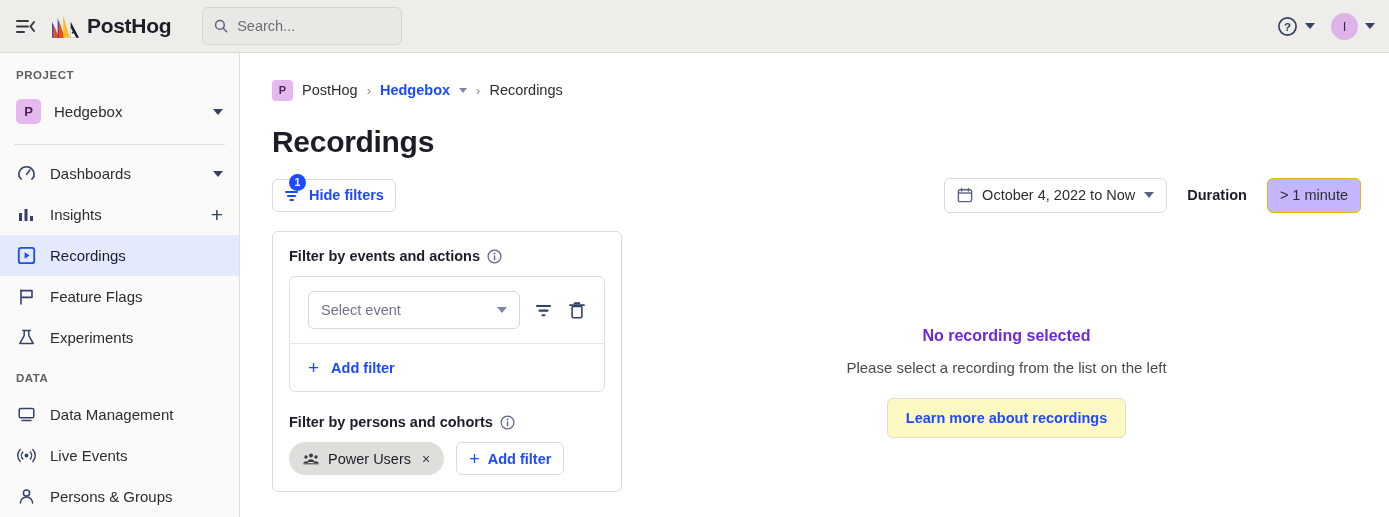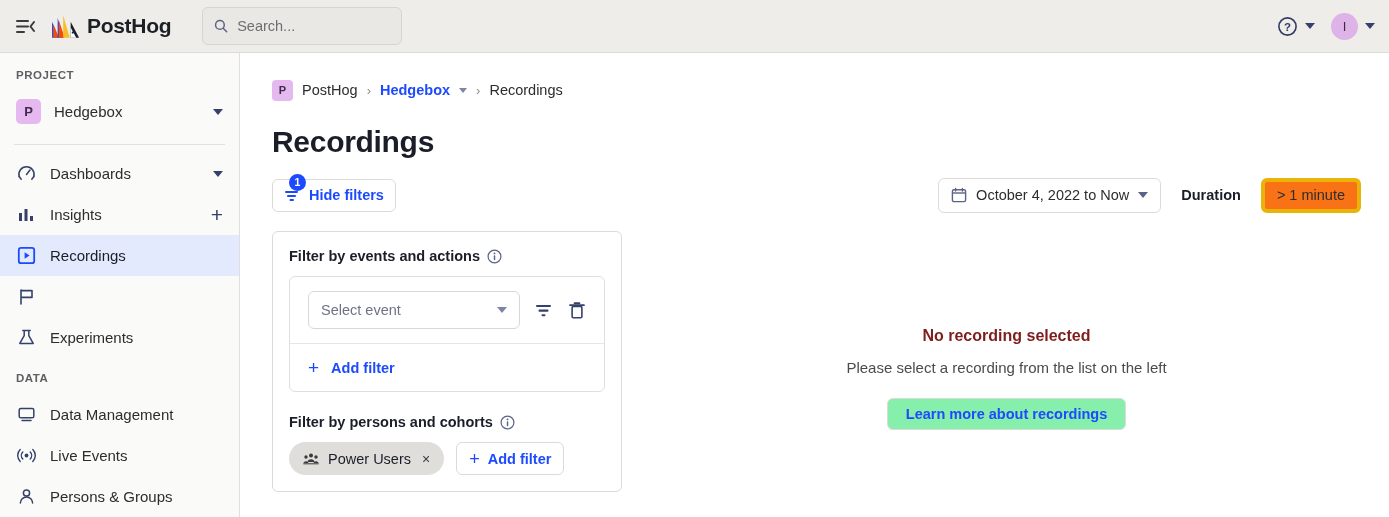--- a/index.html
+++ b/index.html
@@ -122,21 +122,21 @@
     display: flex; align-items: center; justify-content: center; padding: 0 4px;
   }
   .toolbar-right { margin-left: auto; display: flex; align-items: center; gap: 20px; }
   .date-btn {
     height: 35px; border: 1px solid #dcdbd6; border-radius: 6px; background: #fff;
     display: flex; align-items: center; gap: 9px; padding: 0 12px; cursor: pointer;
     font-size: 14.5px; color: #2d2d2f;
   }
   .duration-label { font-size: 14.5px; font-weight: bold; color: #1b1d29; }
   .duration-btn {
-    height: 35px; border: 4px solid #eab308; border-radius: 6px; background: #f97316;
+    height: 35px; border: 1px solid #eab308; border-radius: 6px; background: #c4b5fd;
     display: flex; align-items: center; padding: 0 12px; cursor: pointer;
     font-size: 14.5px; color: #2d2d2f;
   }
 
   
   .content { display: flex; margin-top: 18px; gap: 30px; }
 
   .filter-card {
     width: 350px; flex: 0 0 350px;
     border: 1px solid #dcdbd6; border-radius: 6px; background: #fff;
@@ -178,24 +178,24 @@
     display: inline-flex; align-items: center; gap: 8px; padding: 0 12px; cursor: pointer;
   }
   .add-filter-btn .plus { color: #1d4aff; font-size: 18px; line-height: 1; }
   .add-filter-btn .txt { color: #1d4aff; font-weight: bold; font-size: 14.5px; }
 
   
   .empty-state {
     flex: 1; display: flex; flex-direction: column; align-items: center;
     padding-top: 96px; min-width: 0;
   }
-  .empty-title { font-size: 16px; font-weight: bold; color: #7f1d1d; }
+  .empty-title { font-size: 16px; font-weight: bold; color: #6d28d9; }
   .empty-sub { font-size: 15px; color: #4b4b4f; margin-top: 14px; }
   .learn-btn {
-    margin-top: 22px; height: 32px; border: 1px solid #dcdbd6; border-radius: 6px; background: #86efac;
+    margin-top: 22px; height: 40px; border: 1px solid #dcdbd6; border-radius: 6px; background: #fef9c3;
     display: inline-flex; align-items: center; padding: 0 18px; cursor: pointer;
     color: #1d4aff; font-weight: bold; font-size: 14.5px;
   }
 </style>
 </head>
 <body>
 
 <div class="app">
 
   <div class="topbar">
@@ -296,20 +296,21 @@
         <span class="lbl">Recordings</span>
       </div>
 
       <div class="side-row">
         <span class="ico">
           <svg width="19" height="19" viewBox="0 0 19 19">
             <path d="M4 3 L4 17" stroke="#35416b" stroke-width="1.6" stroke-linecap="round"></path>
             <path d="M4 3.6 L15 3.6 L15 10.4 L4 10.4" stroke="#35416b" stroke-width="1.6" fill="none" stroke-linejoin="round"></path>
           </svg>
         </span>
+        <span class="lbl">Feature Flags</span>
       </div>
 
       <div class="side-row">
         <span class="ico">
           <svg width="19" height="19" viewBox="0 0 19 19">
             <path d="M7.2 2.4 L7.2 7.6 L2.8 15.4 L16.2 15.4 L11.8 7.6 L11.8 2.4" stroke="#35416b" stroke-width="1.5" fill="none" stroke-linejoin="round"></path>
             <path d="M5.8 2.4 L13.2 2.4" stroke="#35416b" stroke-width="1.5" stroke-linecap="round"></path>
           </svg>
         </span>
         <span class="lbl">Experiments</span>

